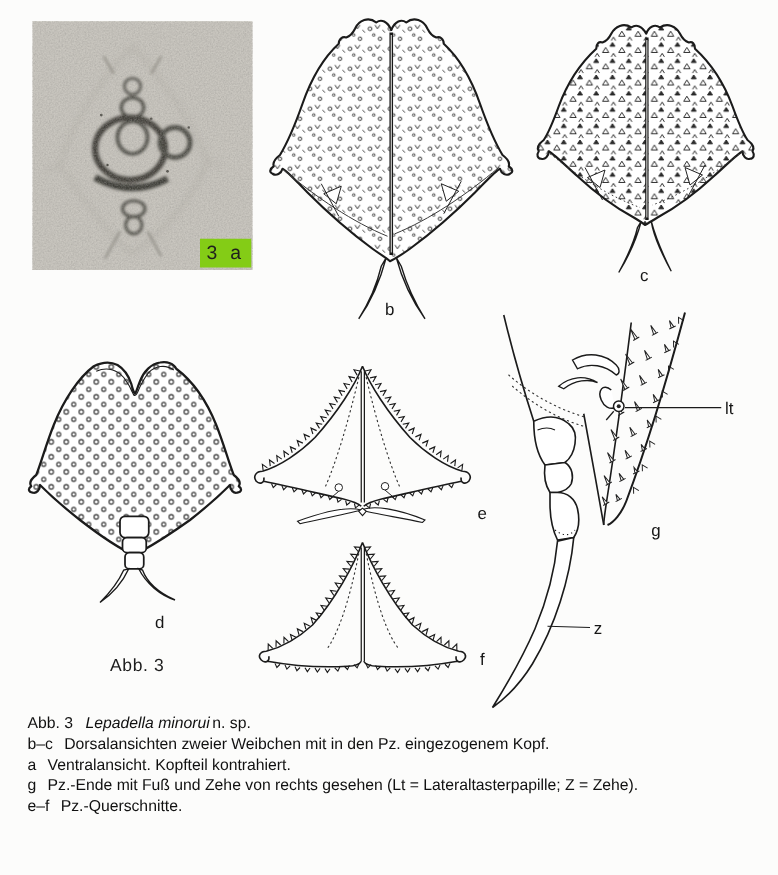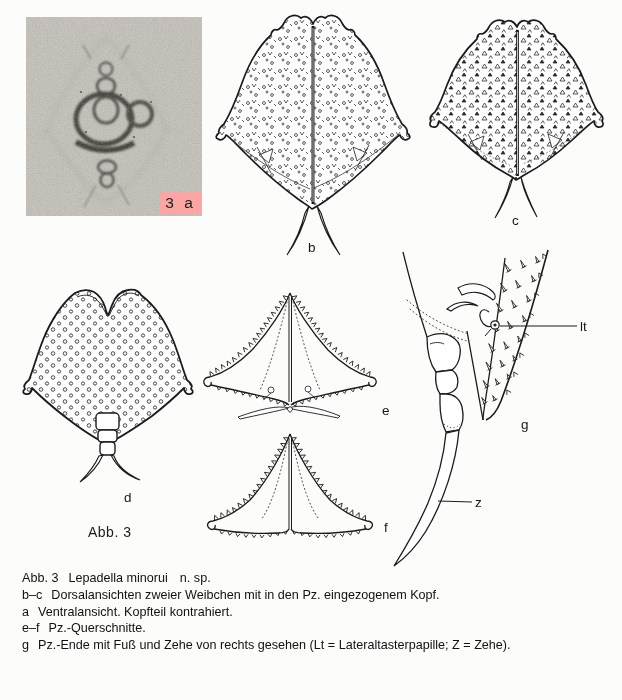--- a/index.html
+++ b/index.html
@@ -4,29 +4,29 @@
 <style>
   html,body{margin:0;padding:0;}
   body{width:622px;height:700px;position:relative;background:#fcfcfb;
        font-family:"Liberation Sans",sans-serif;color:#141414;overflow:hidden;}
   svg{position:absolute;overflow:visible;}
   .panel{position:absolute;}
   svg text{font-family:"Liberation Sans",sans-serif;fill:#161616;}
   .figlabel{font-size:13.5px;}
   .anno{font-size:13.5px;}
   #photo-label-box{position:absolute;right:1px;bottom:2px;width:41px;height:23px;
-       background:#fca5a5;display:flex;align-items:center;justify-content:center;
+       background:#84cc16;display:flex;align-items:center;justify-content:center;
        font-size:15.5px;letter-spacing:3px;color:#20201e;}
   #abb3{position:absolute;left:88px;top:524px;font-size:14px;letter-spacing:0.5px;color:#1c1c1c;}
   #caption{position:absolute;left:22px;top:570px;width:586px;
        font-size:12.6px;line-height:16.8px;color:#111;}
   #caption .row{white-space:nowrap;}
   .clabel{margin-right:9px;}
-  .ital{}
-  .sp-suffix{margin-left:12px;}
+  .ital{font-style:italic;}
+  .sp-suffix{margin-left:2px;}
   .head-label{margin-right:10px;}
 </style>
 </head>
 <body>
 
 <div class="panel" style="left:26px;top:17px;width:176px;height:199px;">
   <svg width="176" height="199" style="left:0;top:0">
     <defs>
       <filter id="grain" x="0" y="0" width="100%" height="100%">
         <feTurbulence type="fractalNoise" baseFrequency="0.8" numOctaves="2" seed="7"></feTurbulence>
@@ -304,18 +304,18 @@
   <div class="row">
     <span class="head-label">Abb. 3</span><span class="ital">Lepadella minorui</span><span class="sp-suffix">n. sp.</span>
   </div>
   <div class="row">
     <span class="clabel">b–c</span><span>Dorsalansichten zweier Weibchen mit in den Pz. eingezogenem Kopf.</span>
   </div>
   <div class="row">
     <span class="clabel">a</span><span>Ventralansicht. Kopfteil kontrahiert.</span>
   </div>
   <div class="row">
+    <span class="clabel">g</span><span>Pz.-Ende mit Fuß und Zehe von rechts gesehen (Lt = Lateraltasterpapille; Z = Zehe).</span>
+  </div>
+  <div class="row">
     <span class="clabel">e–f</span><span>Pz.-Querschnitte.</span>
   </div>
-  <div class="row">
-    <span class="clabel">g</span><span>Pz.-Ende mit Fuß und Zehe von rechts gesehen (Lt = Lateraltasterpapille; Z = Zehe).</span>
-  </div>
 </div>
 
 </body></html>

